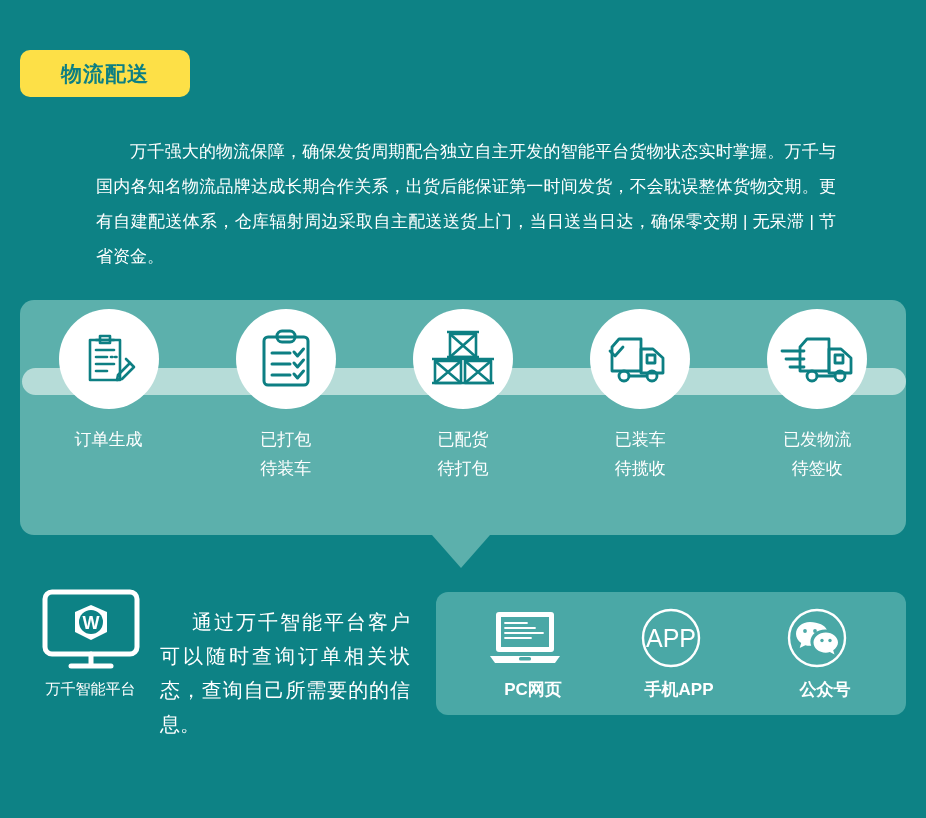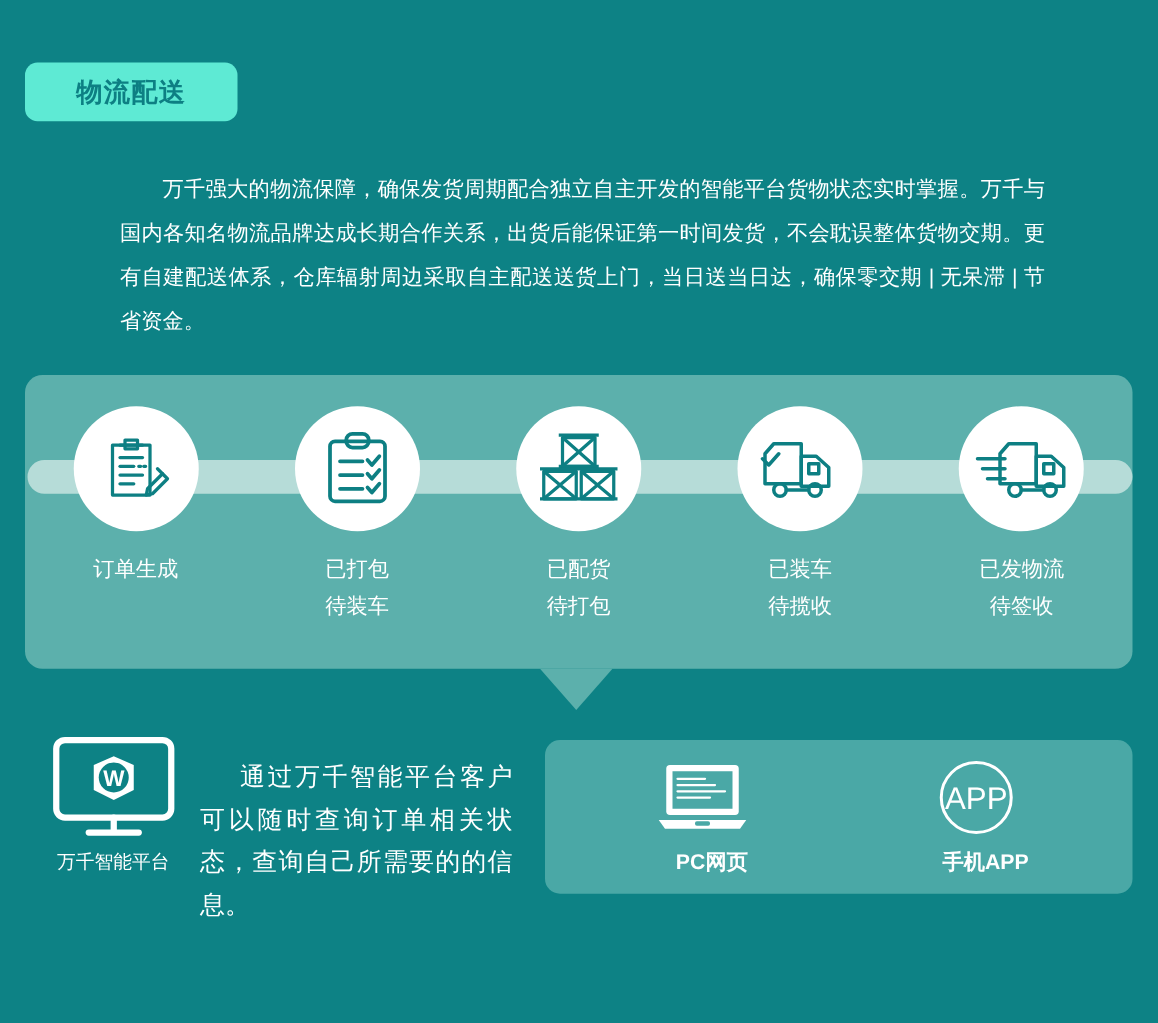--- a/index.html
+++ b/index.html
@@ -8,21 +8,21 @@
     background:#0d8285;
     font-family:"Liberation Sans","DejaVu Sans",sans-serif;
     overflow:hidden;
     position:relative;
   }
 
   
   .title-badge{
     position:absolute;left:20px;top:50px;
     height:47px;min-width:170px;
-    background:#5eead4;border-radius:10px;
+    background:#fde047;border-radius:10px;
     display:flex;align-items:center;justify-content:center;
     padding:0 22px;box-sizing:border-box;
   }
   .title-badge span{
     color:#0d7f83;font-size:21px;font-weight:bold;letter-spacing:1px;
   }
 
   
   .intro{
     position:absolute;left:96px;top:134px;width:740px;
@@ -35,21 +35,21 @@
     position:absolute;left:20px;top:300px;width:886px;height:235px;
     background:#5cb0ac;border-radius:14px;box-sizing:border-box;
   }
   .connector{
     position:absolute;left:2px;top:68px;width:884px;height:27px;
     background:#b6dcd8;border-radius:14px;
   }
   .steps-row{
     position:absolute;left:0;top:0;width:886px;height:235px;
     display:flex;justify-content:space-around;align-items:flex-start;
-    padding-top:25px;box-sizing:border-box;
+    padding-top:9px;box-sizing:border-box;
   }
   .step{
     width:140px;display:flex;flex-direction:column;align-items:center;
   }
   .step-circle{
     width:100px;height:100px;border-radius:50%;background:#ffffff;
     display:flex;align-items:center;justify-content:center;
     position:relative;z-index:2;
   }
   .step-label{
@@ -252,14 +252,33 @@
   <div class="channel">
     <div class="channel-icon">
       <svg width="62" height="62" viewBox="0 0 62 62">
         <circle cx="31" cy="31" r="28" fill="none" stroke="#ffffff" stroke-width="2.4"></circle>
         <text x="31" y="40" text-anchor="middle" font-family="Liberation Sans, sans-serif" font-size="25" fill="#ffffff">APP</text>
       </svg>
     </div>
     <div class="channel-label">手机APP</div>
   </div>
 
+  <div class="channel">
+    <div class="channel-icon">
+      <svg width="62" height="62" viewBox="0 0 62 62">
+        <circle cx="31" cy="31" r="28" fill="none" stroke="#ffffff" stroke-width="2.4"></circle>
+        <g fill="#ffffff">
+          <path d="M24 15 c-8 0 -14 5.4 -14 12 c0 3.6 2 6.8 5.2 9 l-1.5 5 l5.6 -2.8 c1.5 0.4 3 0.6 4.7 0.6
+                   c0.4 0 0.8 0 1.2 -0.05 c-0.5 -1.3 -0.8 -2.7 -0.8 -4.1 c0 -6.7 6.6 -12.1 14.7 -12.1 c0.6 0 1.1 0.03 1.7 0.08
+                   C39.4 18.7 32.4 15 24 15 Z"></path>
+          <circle cx="19" cy="24" r="1.9" fill="#4aa8a6"></circle>
+          <circle cx="29" cy="24" r="1.9" fill="#4aa8a6"></circle>
+          <path d="M52 35.6 c0 -5.6 -5.5 -10.1 -12.2 -10.1 c-6.8 0 -12.3 4.5 -12.3 10.1 c0 5.6 5.5 10.1 12.3 10.1
+                   c1.4 0 2.8 -0.2 4.1 -0.6 l4.6 2.4 l-1.3 -4.2 C49.9 41.4 52 38.7 52 35.6 Z"></path>
+          <circle cx="36" cy="33.5" r="1.7" fill="#4aa8a6"></circle>
+          <circle cx="44" cy="33.5" r="1.7" fill="#4aa8a6"></circle>
+        </g>
+      </svg>
+    </div>
+    <div class="channel-label">公众号</div>
+  </div>
 
 </div>
 
 </body></html>

